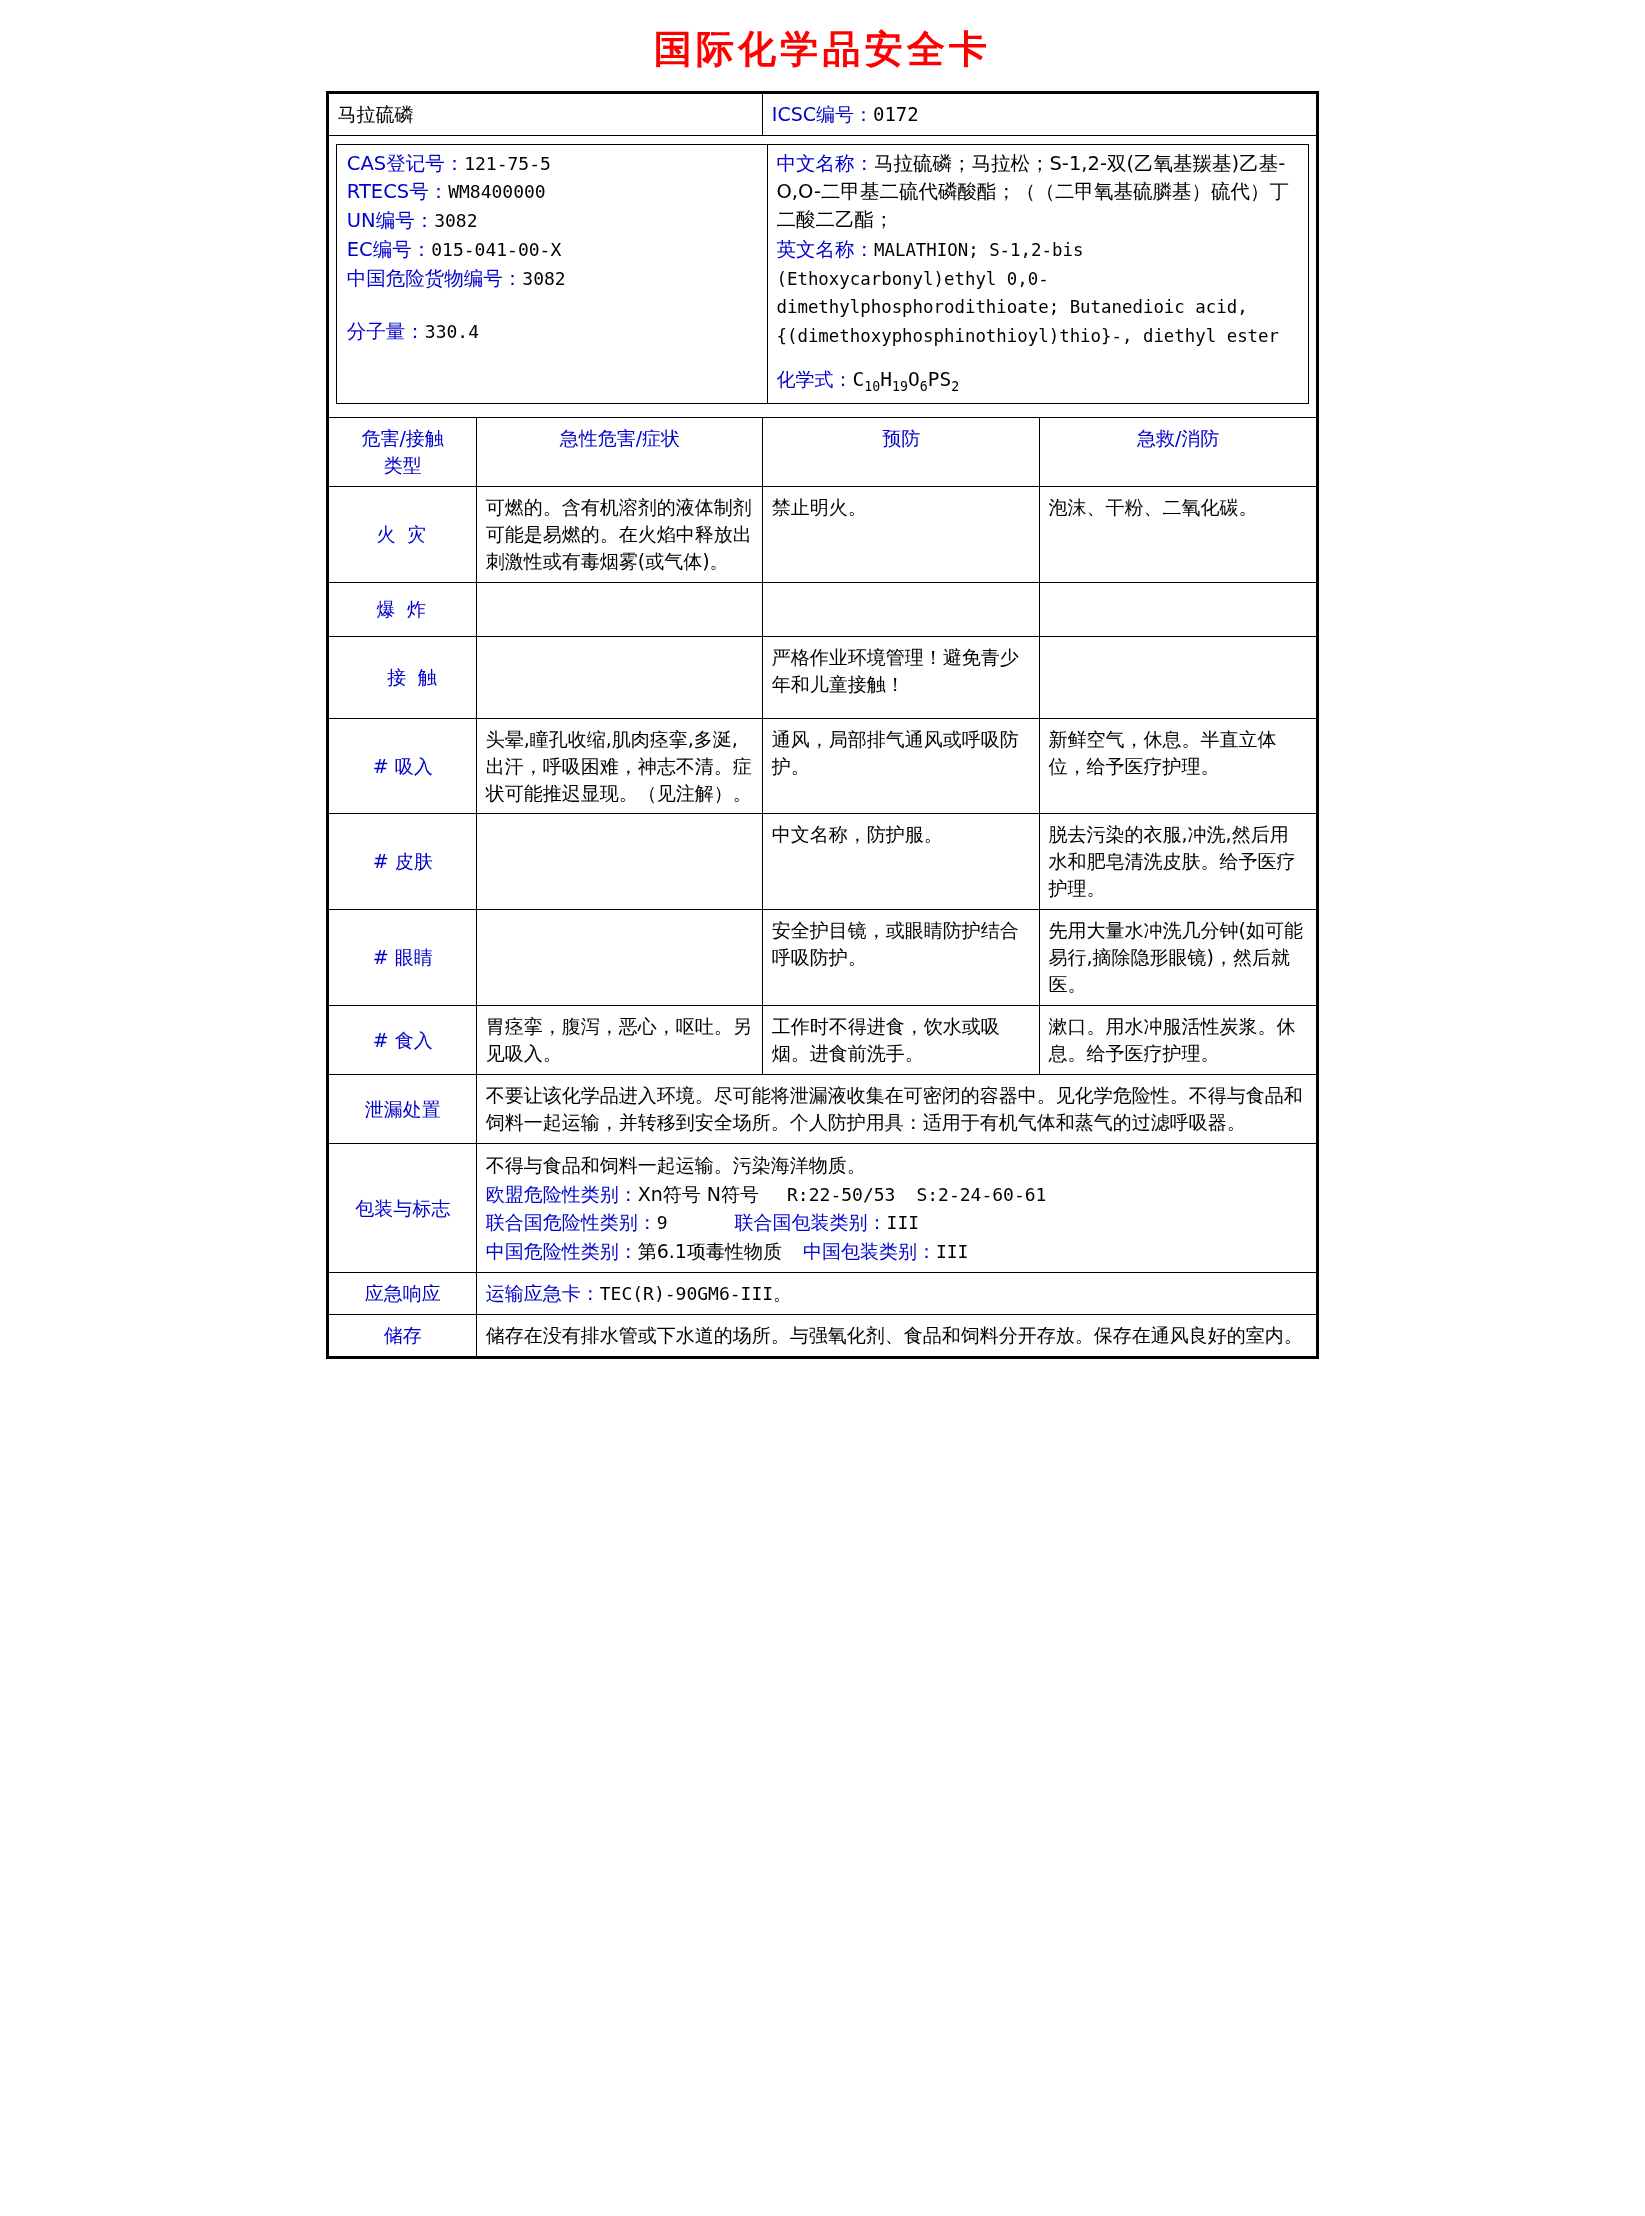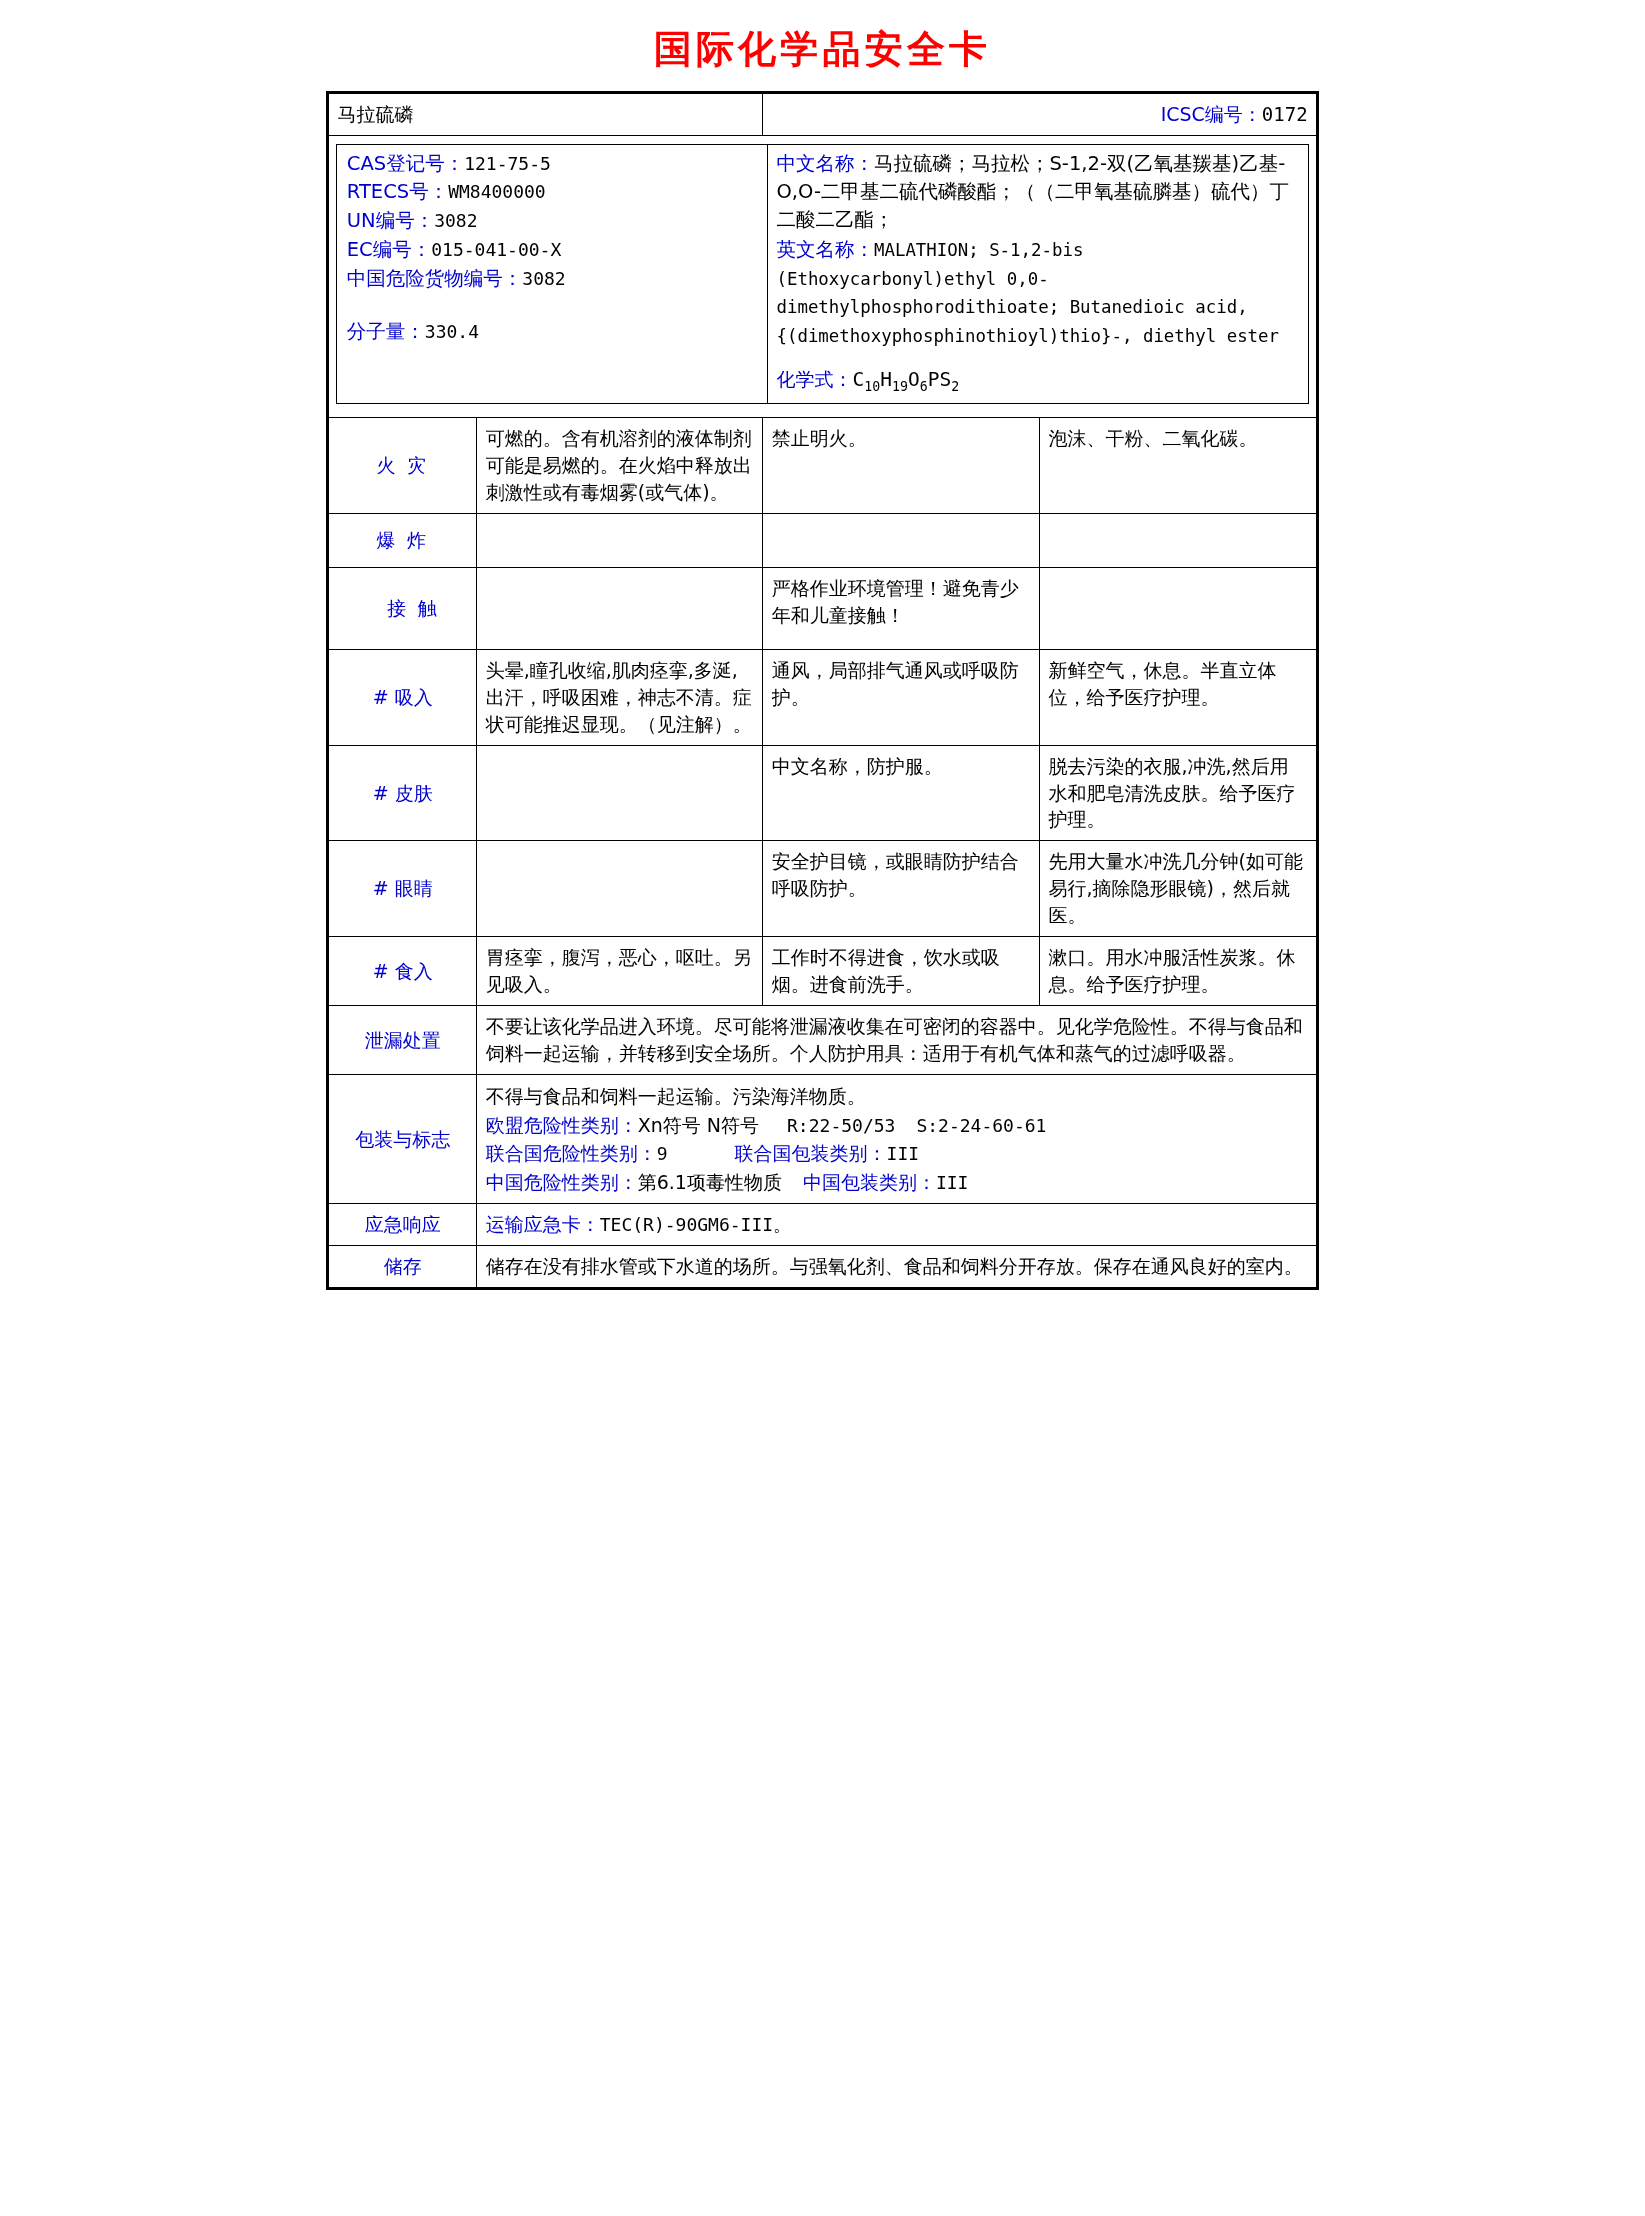--- a/index.html
+++ b/index.html
@@ -48,21 +48,21 @@
   .bluelabel {
     color: #0000cc;
     font-weight: normal;
   }
   
   .hdr-name {
     font-size: 20px;
     padding-left: 18px;
   }
   .hdr-icsc {
-    text-align: right;
+    text-align: left;
     font-size: 20px;
     padding-right: 18px;
     font-family: "DejaVu Sans Mono", "Liberation Mono", monospace;
   }
   .hdr-icsc .lbl { color: #0000cc; font-family: "DejaVu Sans", sans-serif; }
   .idtable {
     width: 100%;
     border-collapse: collapse;
     table-layout: fixed;
   }
@@ -192,20 +192,29 @@
                 <div class="formula" style="margin-top:15.3px;">
                   <span class="bluelabel">化学式：</span><span class="mono">C<sub>10</sub>H<sub>19</sub>O<sub>6</sub>PS<sub>2</sub></span>
                 </div>
               </td>
             </tr>
           </tbody>
               </table>
         </td>
       </tr>
 
+      <tr class="sect-head">
+        <td>
+          <div>危害/接触</div>
+          <div>类型</div>
+        </td>
+        <td>急性危害/症状</td>
+        <td>预防</td>
+        <td>急救/消防</td>
+      </tr>
 
       <tr>
         <td class="rowlabel">火 灾</td>
         <td class="cellText">可燃的。含有机溶剂的液体制剂可能是易燃的。在火焰中释放出刺激性或有毒烟雾(或气体)。</td>
         <td class="cellText">禁止明火。</td>
         <td class="cellText">泡沫、干粉、二氧化碳。</td>
       </tr>
 
       <tr>
         <td class="rowlabel" style="height:39px;">爆 炸</td>

